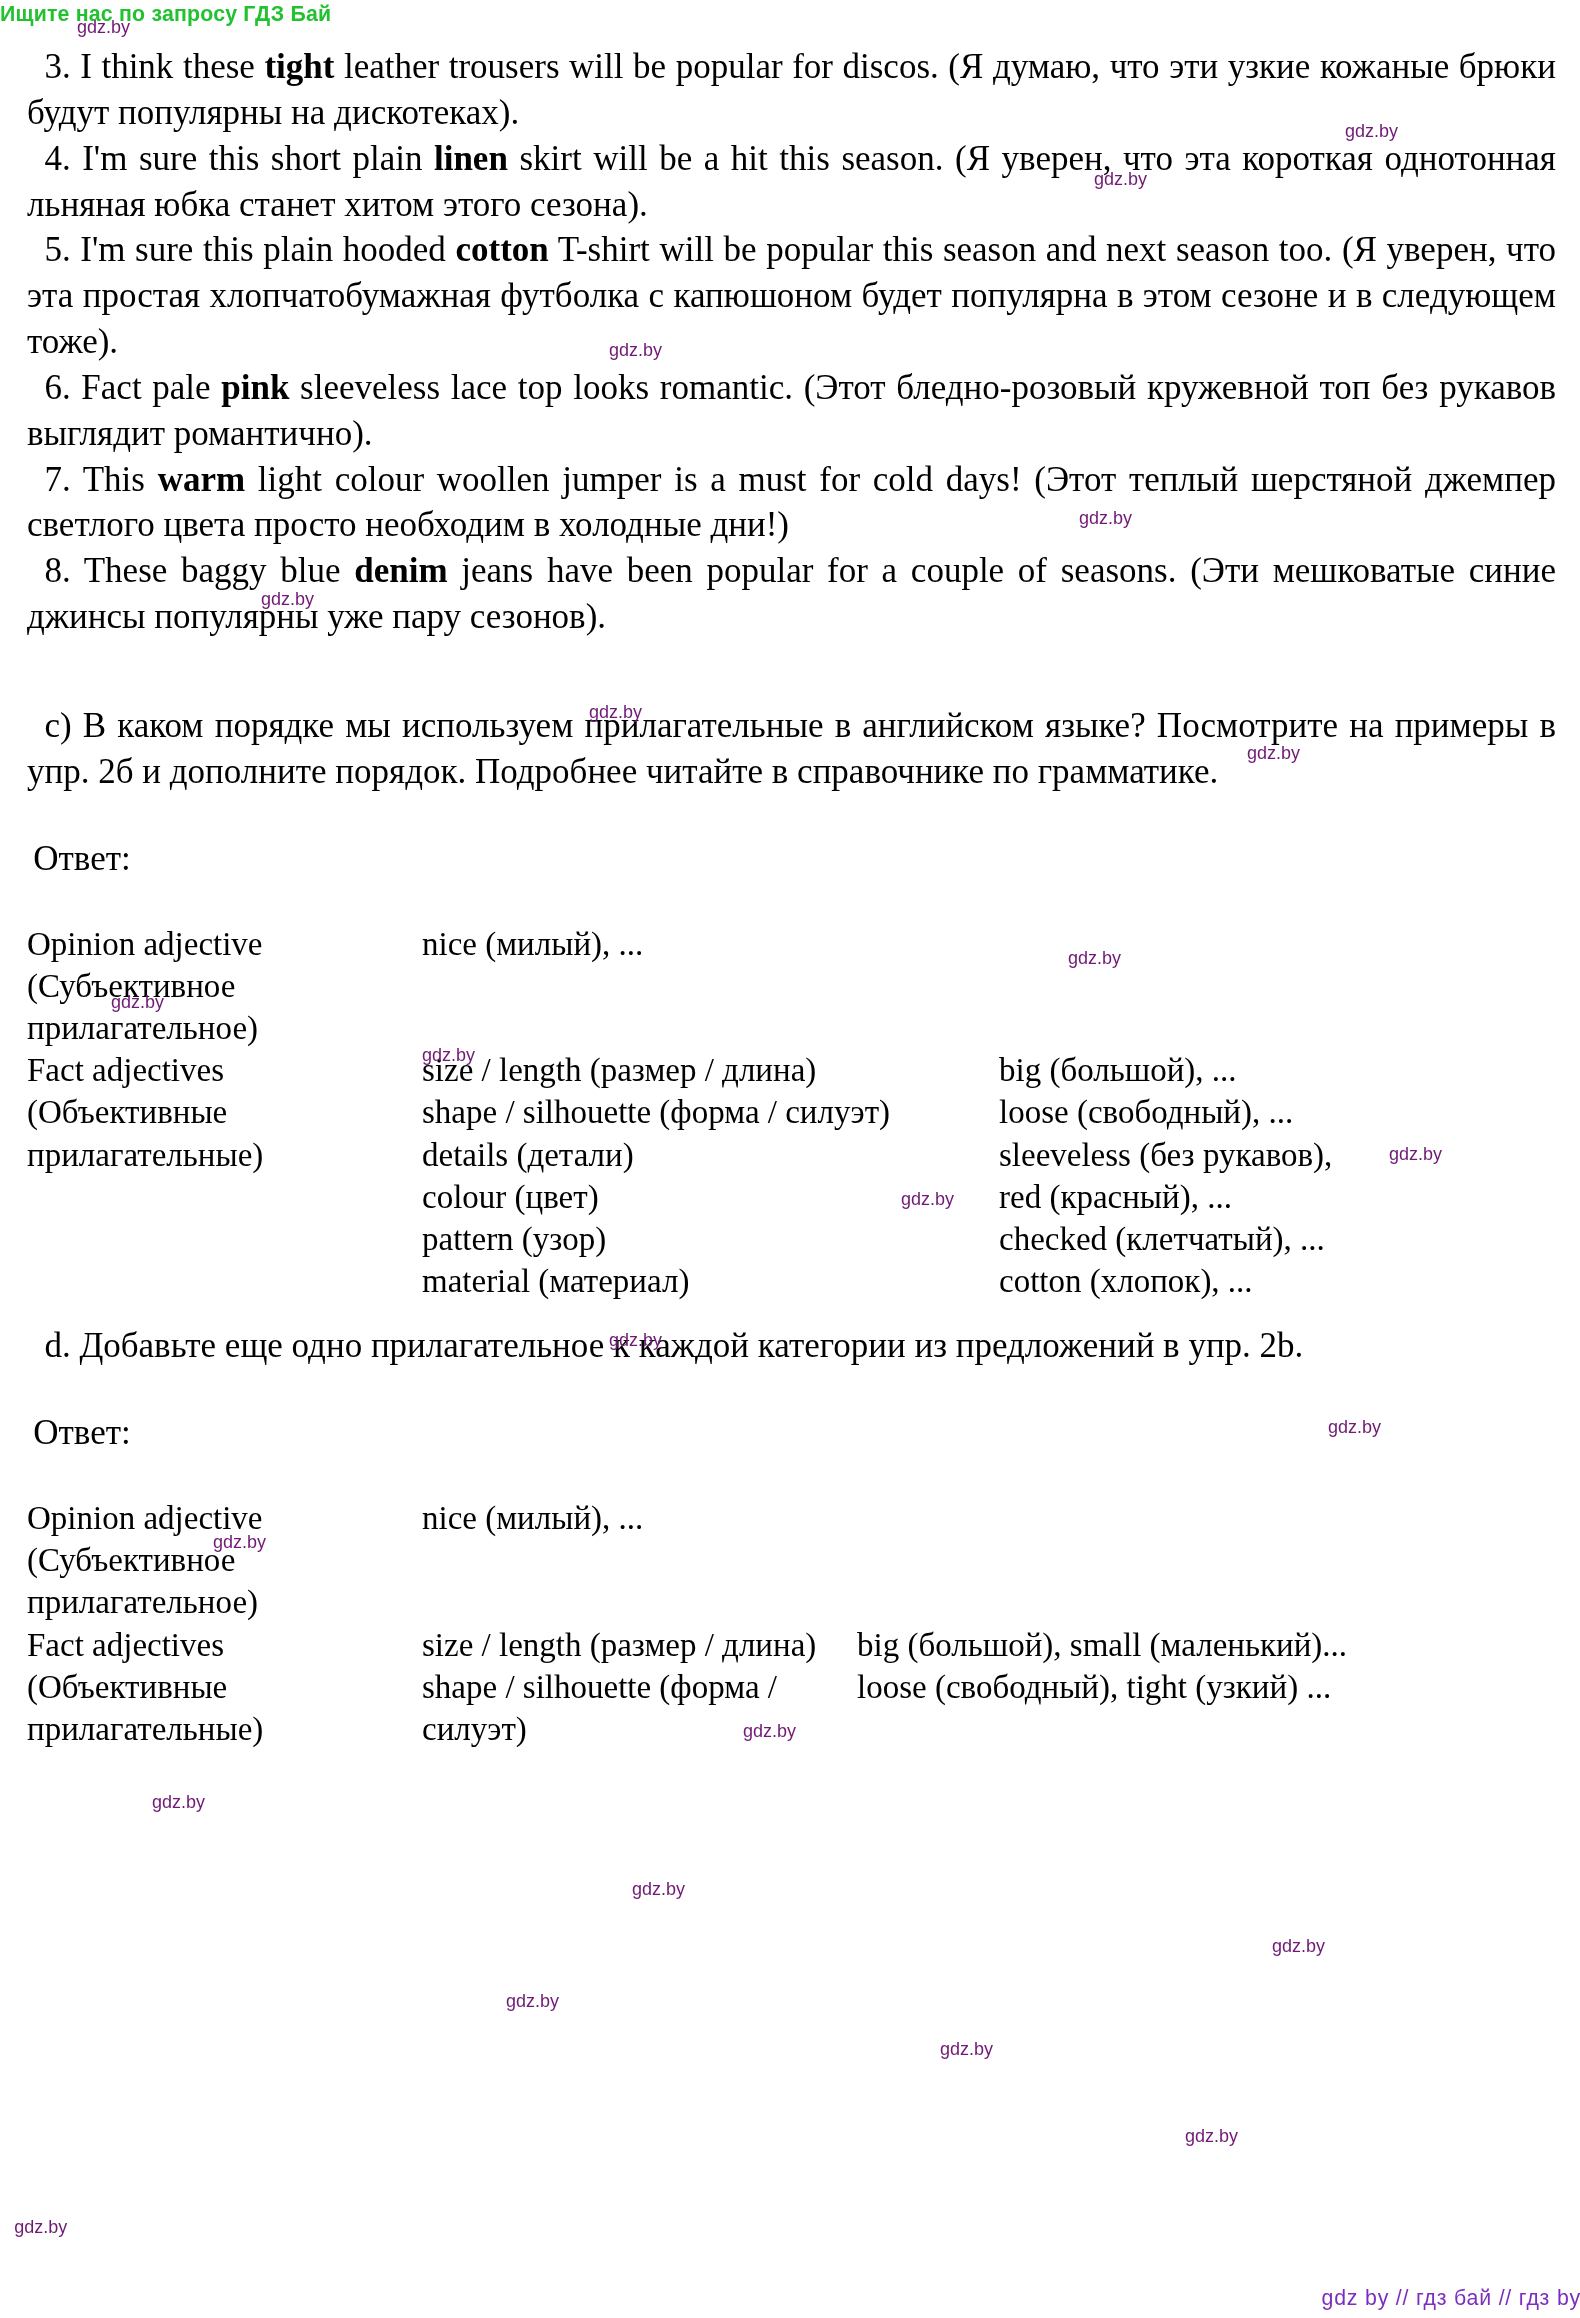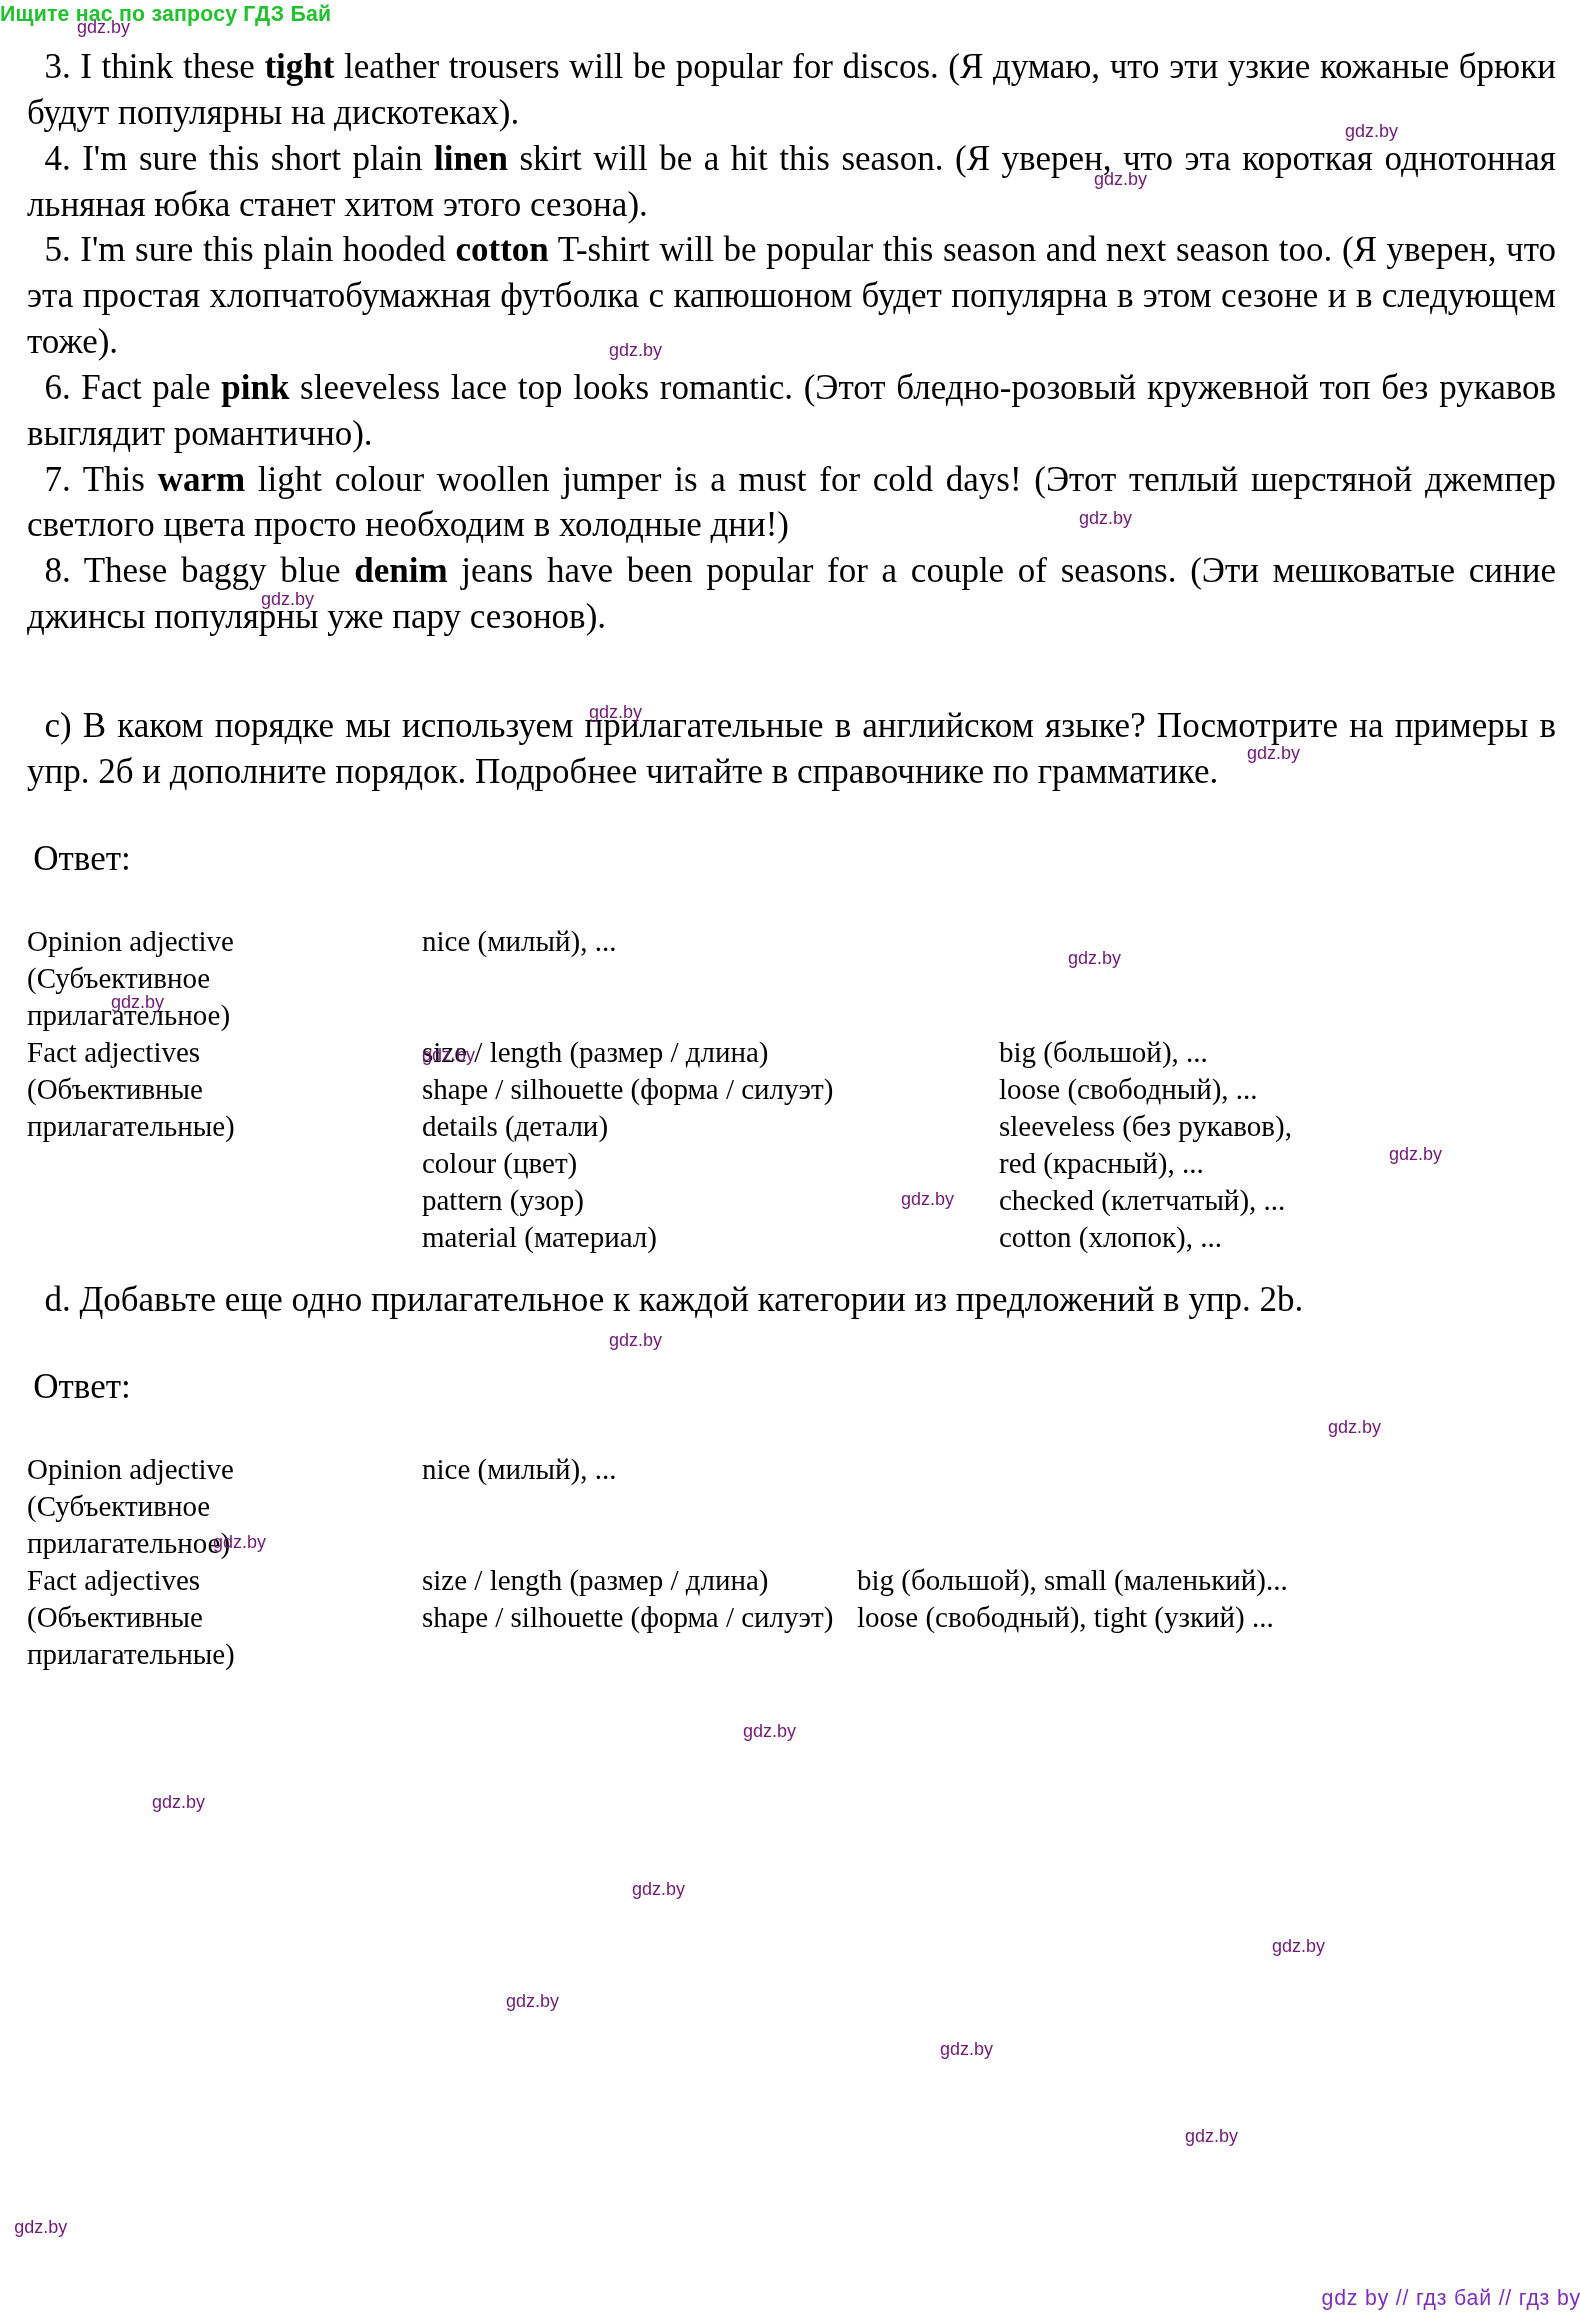--- a/index.html
+++ b/index.html
@@ -67,21 +67,21 @@
   }
 
   
   table.adjtable {
     border-collapse: collapse;
     width: 1529px;
     table-layout: fixed;
   }
   table.adjtable td {
     vertical-align: top;
-    font-size: 29px;
+    font-size: 33px;
     line-height: 1.28;
     padding: 0;
     border: none;
   }
   
   .t1 .c1 { width: 387px; padding-right: 8px; }
   .t1 .c2 { width: 569px; padding-right: 8px; }
   .t1 .c3 { width: 573px; }
   
   .t2 .c1 { width: 387px; padding-right: 8px; }

